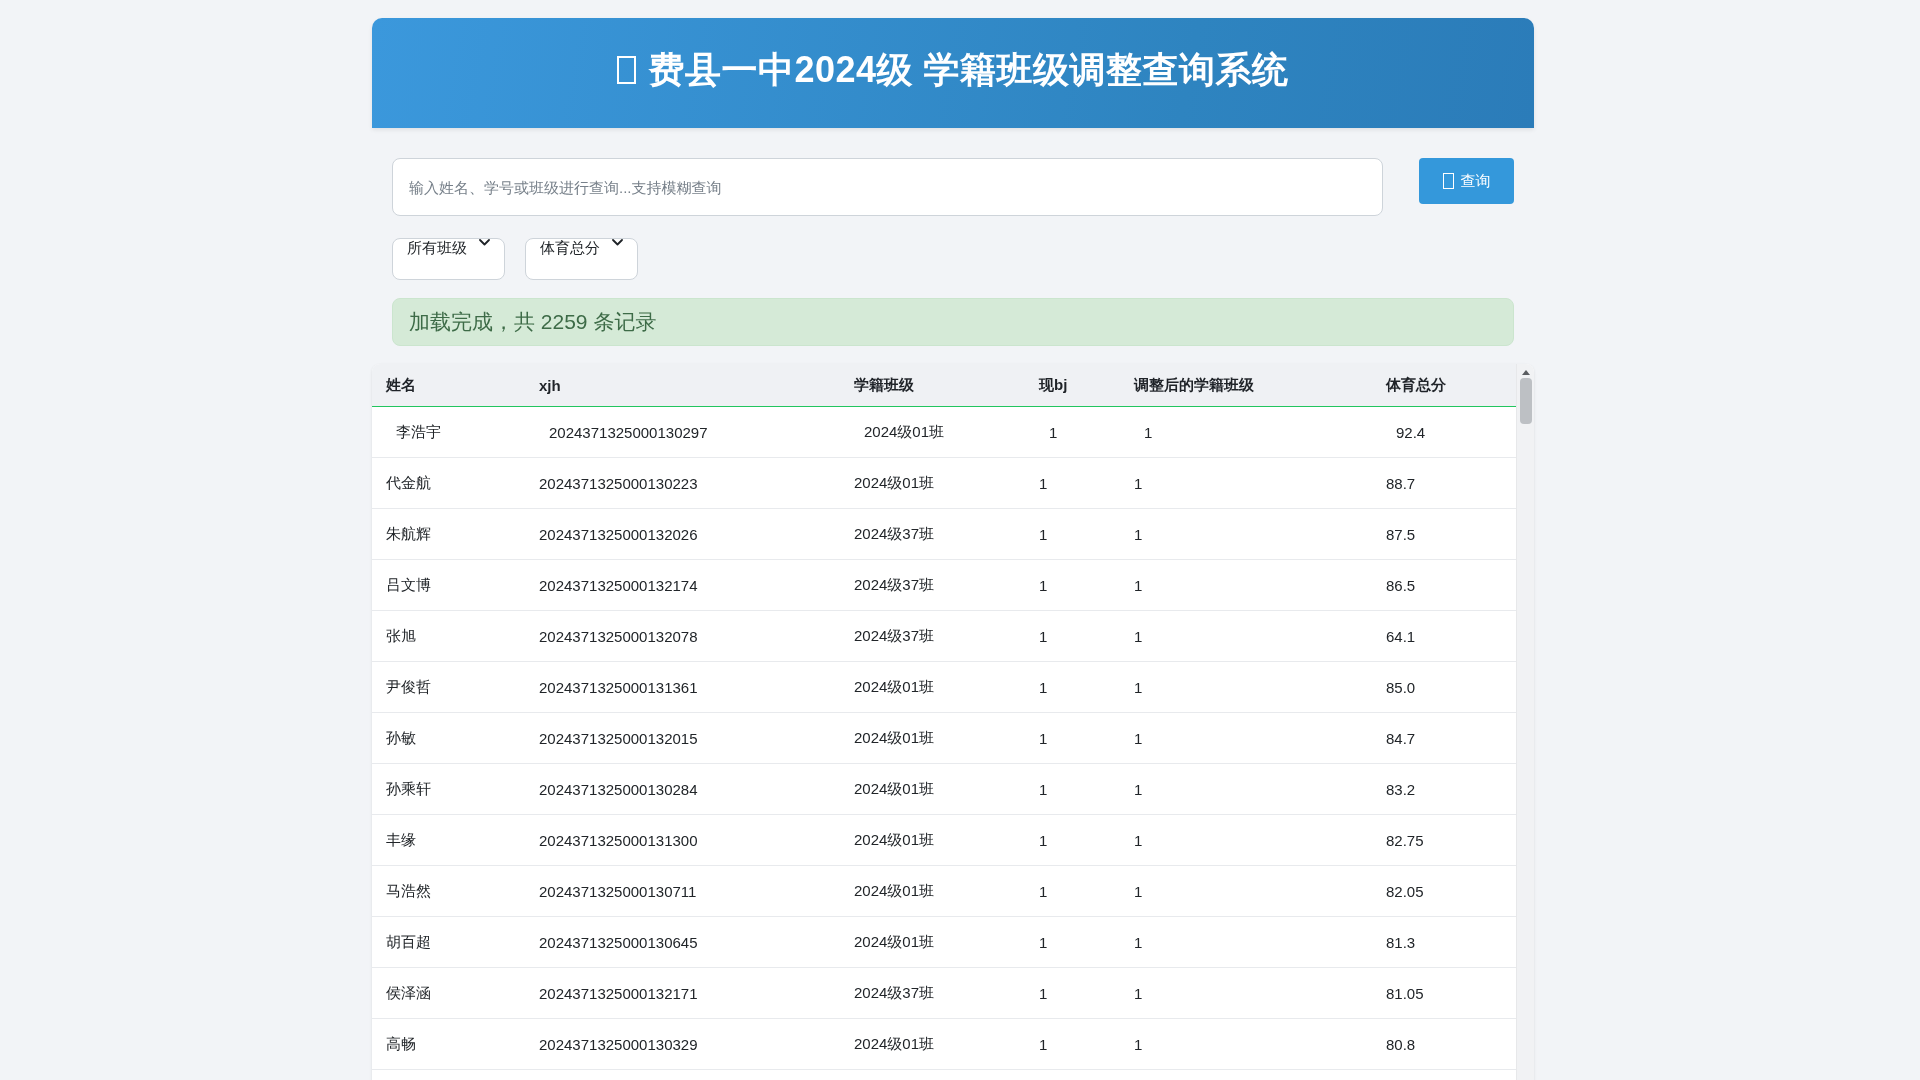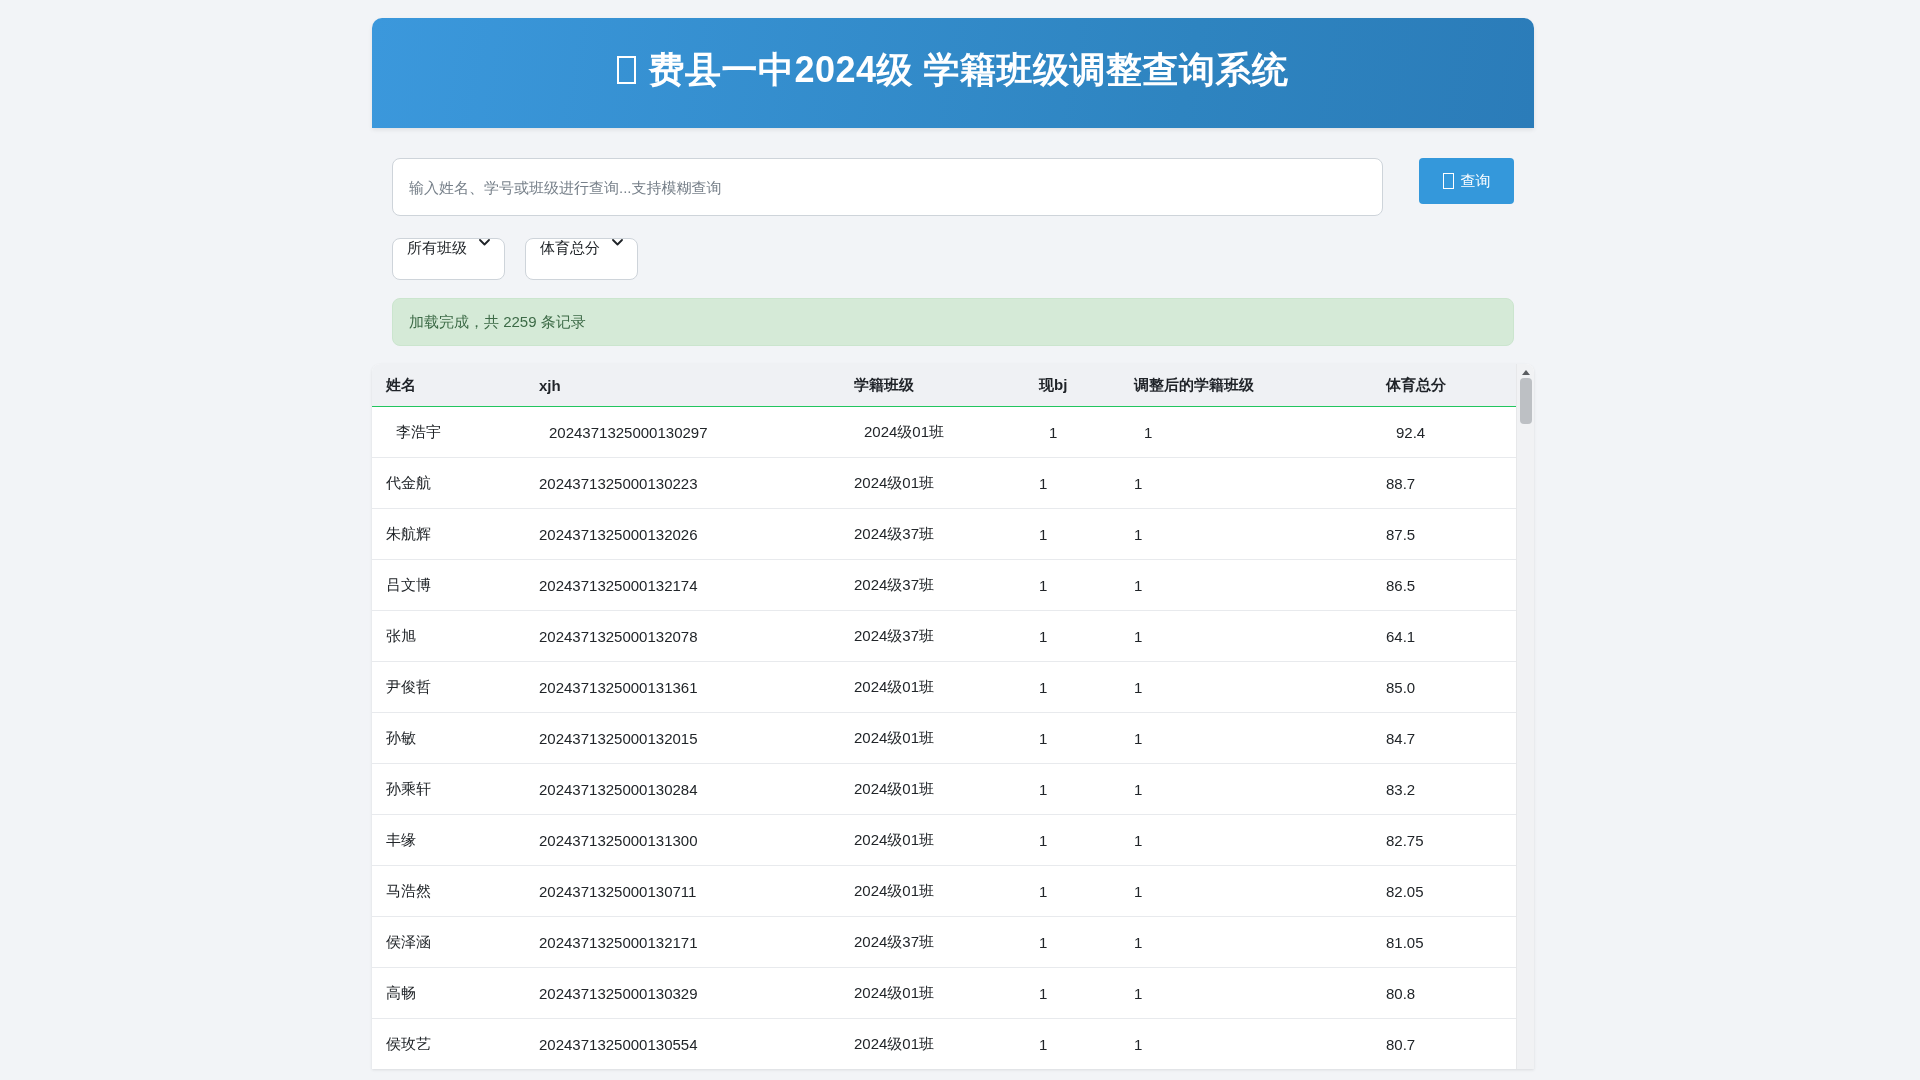--- a/index.html
+++ b/index.html
@@ -107,21 +107,21 @@
   .status-bar {
     margin: 18px 20px 0;
     height: 48px;
     box-sizing: border-box;
     background: #d5ead7;
     border: 1px solid #cbe5ce;
     border-radius: 8px;
     display: flex;
     align-items: center;
     padding: 0 16px;
-    font-size: 15px;
+    font-size: 21px;
     color: #3d6b47;
   }
   
   .table-card {
     margin-top: 18px;
     background: #ffffff;
     border-radius: 8px 8px 0 0;
     box-shadow: 0 1px 3px rgba(0,0,0,0.10);
     position: relative;
     overflow: hidden;
@@ -310,20 +310,28 @@
   </tr>
           <tr>
     <td>马浩然</td>
     <td>2024371325000130711</td>
     <td>2024级01班</td>
     <td>1</td>
     <td>1</td>
     <td>82.05</td>
   </tr>
           <tr>
+    <td>胡百超</td>
+    <td>2024371325000130645</td>
+    <td>2024级01班</td>
+    <td>1</td>
+    <td>1</td>
+    <td>81.3</td>
+  </tr>
+          <tr>
     <td>侯泽涵</td>
     <td>2024371325000132171</td>
     <td>2024级37班</td>
     <td>1</td>
     <td>1</td>
     <td>81.05</td>
   </tr>
           <tr>
     <td>高畅</td>
     <td>2024371325000130329</td>

